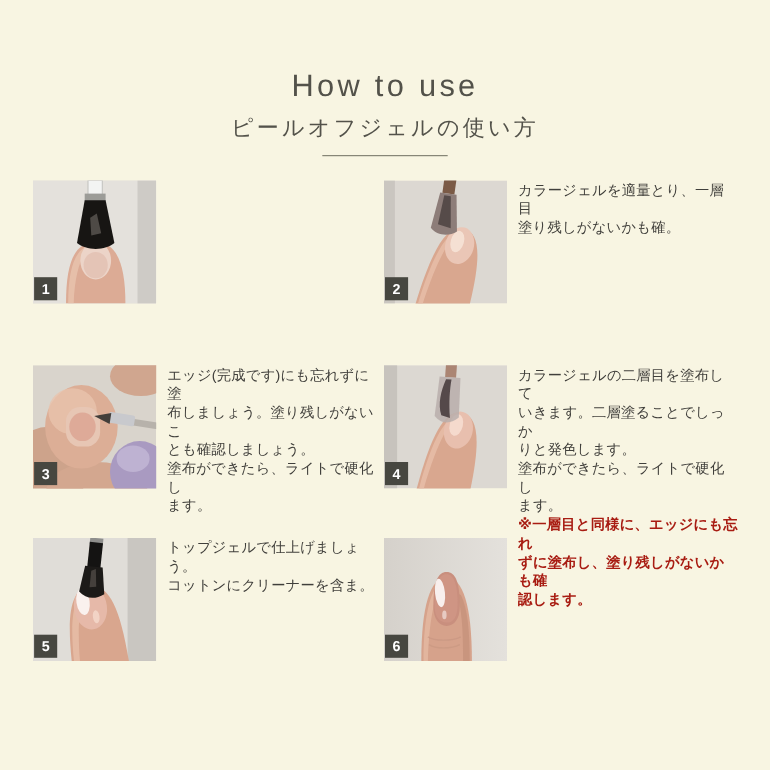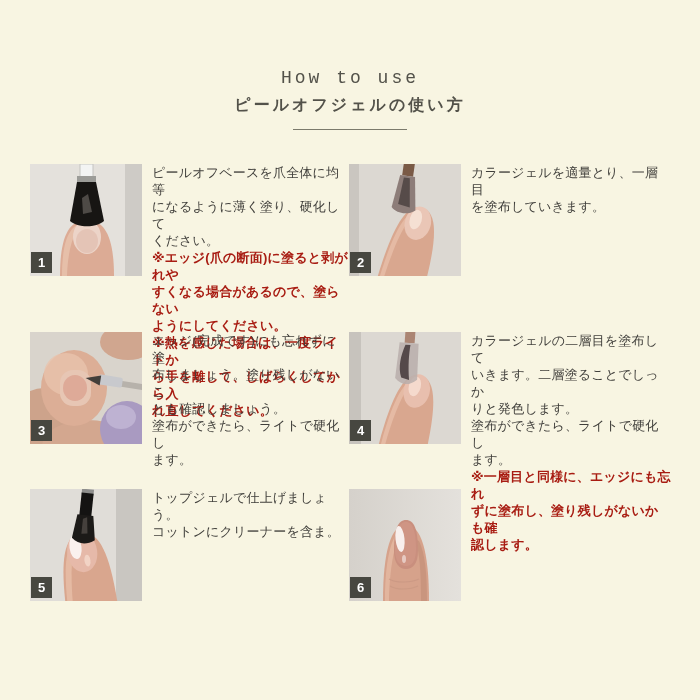--- a/index.html
+++ b/index.html
@@ -3,22 +3,22 @@
 <meta charset="utf-8">
 <style>
   html,body{margin:0;padding:0;}
   body{background:var(--page-bg,#f8f5e2);}
   .canvas{
     position:relative;width:700px;height:700px;overflow:hidden;
     background:var(--page-bg,#f8f5e2);
     font-family:"Liberation Sans","DejaVu Sans",sans-serif;
   }
   .header{position:absolute;top:68px;left:0;width:700px;text-align:center;color:var(--title-text,#53524a);}
-  .title{font-size:18px;line-height:20px;font-weight:500;letter-spacing:3px;font-family:Liberation Mono, monospace;}
-  .subtitle{margin-top:6px;font-size:16px;line-height:22px;font-weight:700;letter-spacing:3px;}
+  .title{font-size:28px;line-height:20px;font-weight:500;letter-spacing:3px;}
+  .subtitle{margin-top:18px;font-size:20px;line-height:22px;font-weight:400;letter-spacing:3px;}
   .divider{width:114px;height:1px;margin:13px auto 0;background:var(--divider,#7b7a6c);}
   .step{position:absolute;display:flex;align-items:flex-start;}
   .photo{position:relative;flex:0 0 112px;width:112px;height:112px;margin-right:10px;}
   .photo svg{display:block;width:112px;height:112px;}
   .badge{
     position:absolute;left:1px;bottom:3px;width:21px;height:21px;
     background:var(--badge-bg,#474740);color:var(--badge-text,#ffffff);
     font-size:13px;font-weight:bold;display:flex;align-items:center;justify-content:center;
   }
   .text{font-size:13px;line-height:17px;letter-spacing:0.2px;color:var(--body-text,#403f3b);}
@@ -46,31 +46,20 @@
         <path d="M32 112 C32 76 40 59 56 58 C46 62 38 80 37 112 Z" fill="#eac5b0" opacity="0.75"></path>
         <ellipse cx="57" cy="73" rx="14" ry="17" fill="#ecd4c8"></ellipse>
         <ellipse cx="57" cy="77" rx="11" ry="12" fill="#e2bfb1" opacity="0.8"></ellipse>
         <rect x="50" y="0" width="13" height="13" fill="#f3f4f3" stroke="#c4c4c0" stroke-width="1"></rect>
         <rect x="47" y="12" width="19" height="7" fill="#9c9c98"></rect>
         <path d="M47 18 L66 18 L74 57 C66 64 48 64 40 57 Z" fill="#171513"></path>
         <path d="M52 34 L58 30 L62 48 L53 50 Z" fill="#4e4a46"></path>
       </svg>
       <div class="badge">1</div>
     </div>
-    <div class="text">
-      <div class="body-text">ピールオフベースを爪全体に均等
-になるように薄く塗り、硬化して
-ください。</div>
-      <div class="warning-text">※エッジ(爪の断面)に塗ると剥がれや
-すくなる場合があるので、塗らない
-ようにしてください。
-※熱を感じた場合は、一度ライトか
-ら手を離して、しばらくしてから入
-れ直してください。</div>
-    </div>
   </div>
 
   <div class="step" style="left:349px;top:164px;width:322px;">
     <div class="photo">
       <svg viewBox="0 0 112 112">
         <rect width="112" height="112" fill="var(--photo-bg,#dcd8d2)"></rect>
         <rect width="10" height="112" fill="#cac6c0"></rect>
         <g transform="rotate(16 60 90)">
           <path d="M36 130 C36 66 44 42 60 42 C76 42 84 66 84 130 Z" fill="#d9a78f"></path>
           <path d="M38 130 C38 70 46 46 59 45 C50 50 43 74 42 130 Z" fill="#e9c2ac" opacity="0.7"></path>
@@ -80,21 +69,21 @@
         <g transform="rotate(8 58 20)">
           <rect x="52" y="-2" width="11" height="14" fill="#7a5a46"></rect>
           <path d="M50 12 L65 12 L70 45 C63 51 52 51 46 45 Z" fill="#8d7d79"></path>
           <path d="M54 14 L60 14 L64 43 L52 41 Z" fill="#564b49"></path>
         </g>
       </svg>
       <div class="badge">2</div>
     </div>
     <div class="text">
       <div class="body-text">カラージェルを適量とり、一層目
-を塗布していきます。</div>
+塗り残しがないかも確。</div>
       <div class="warning-text"></div>
     </div>
   </div>
 
   <div class="step" style="left:30px;top:332px;width:318px;">
     <div class="photo">
       <svg viewBox="0 0 112 112">
         <rect width="112" height="112" fill="#d9d4cc"></rect>
         <ellipse cx="98" cy="10" rx="28" ry="18" fill="#d0a68f"></ellipse>
         <ellipse cx="14" cy="94" rx="36" ry="38" fill="#cda38b"></ellipse>

